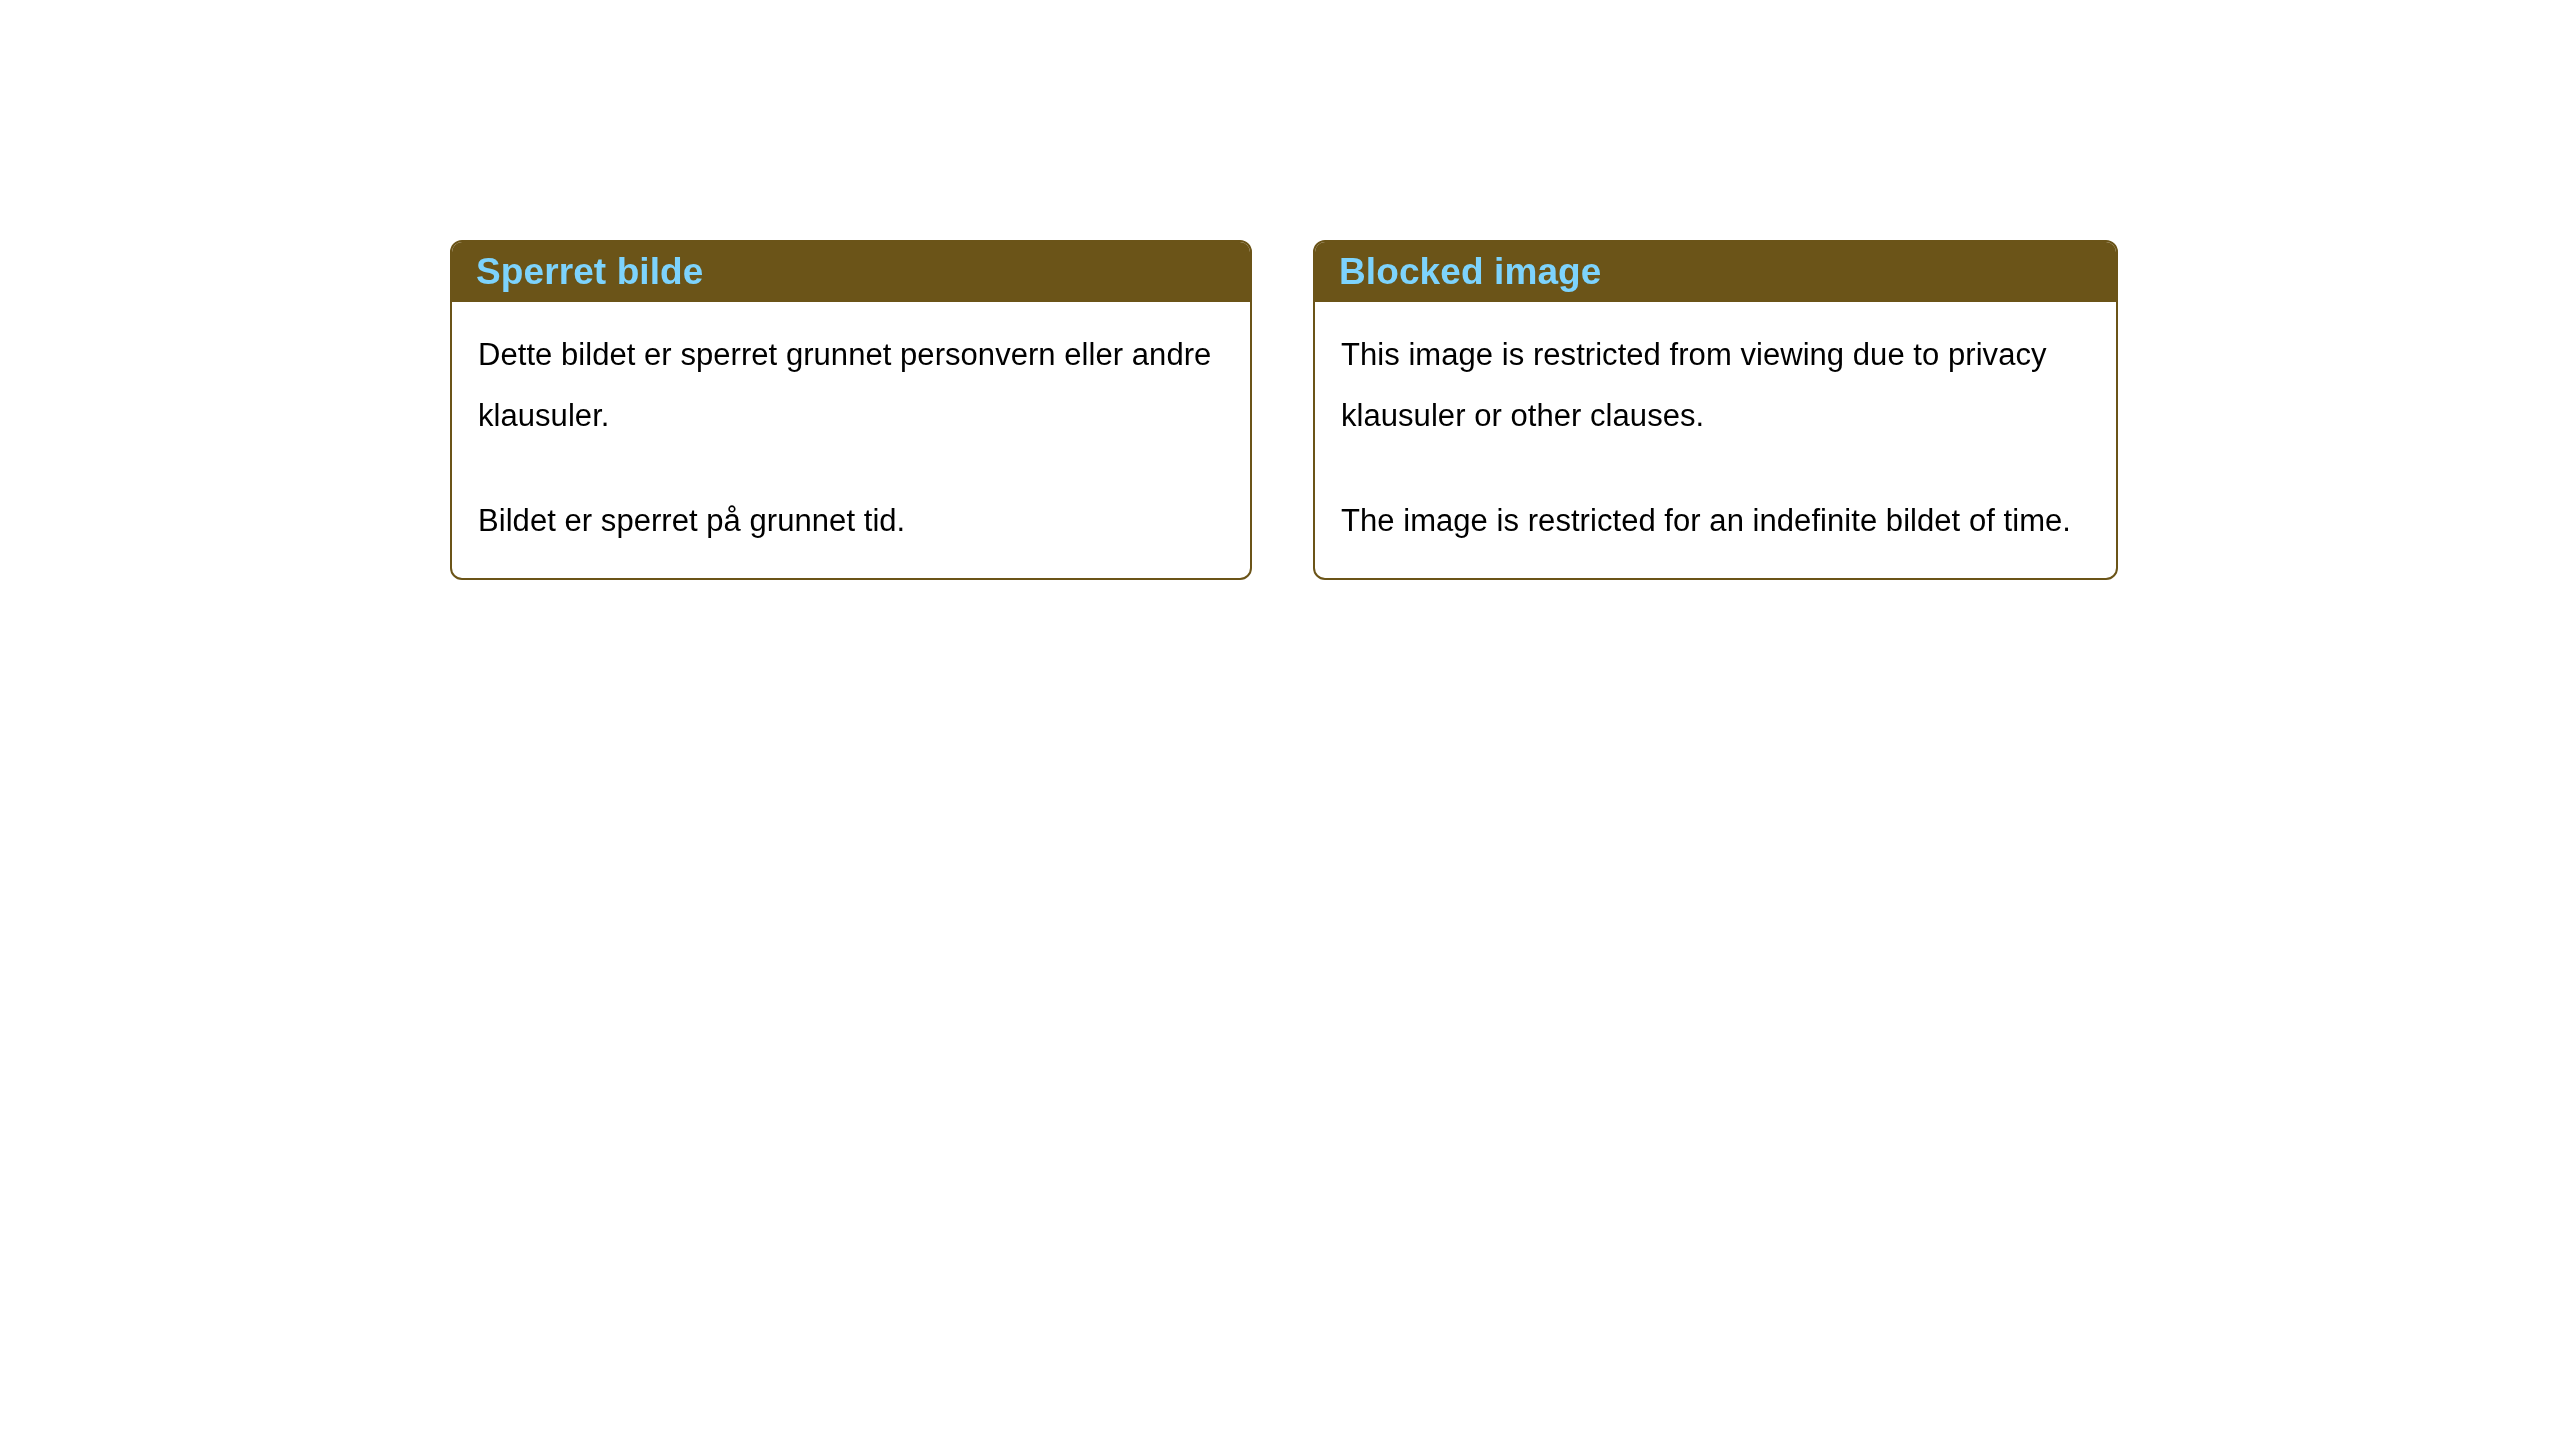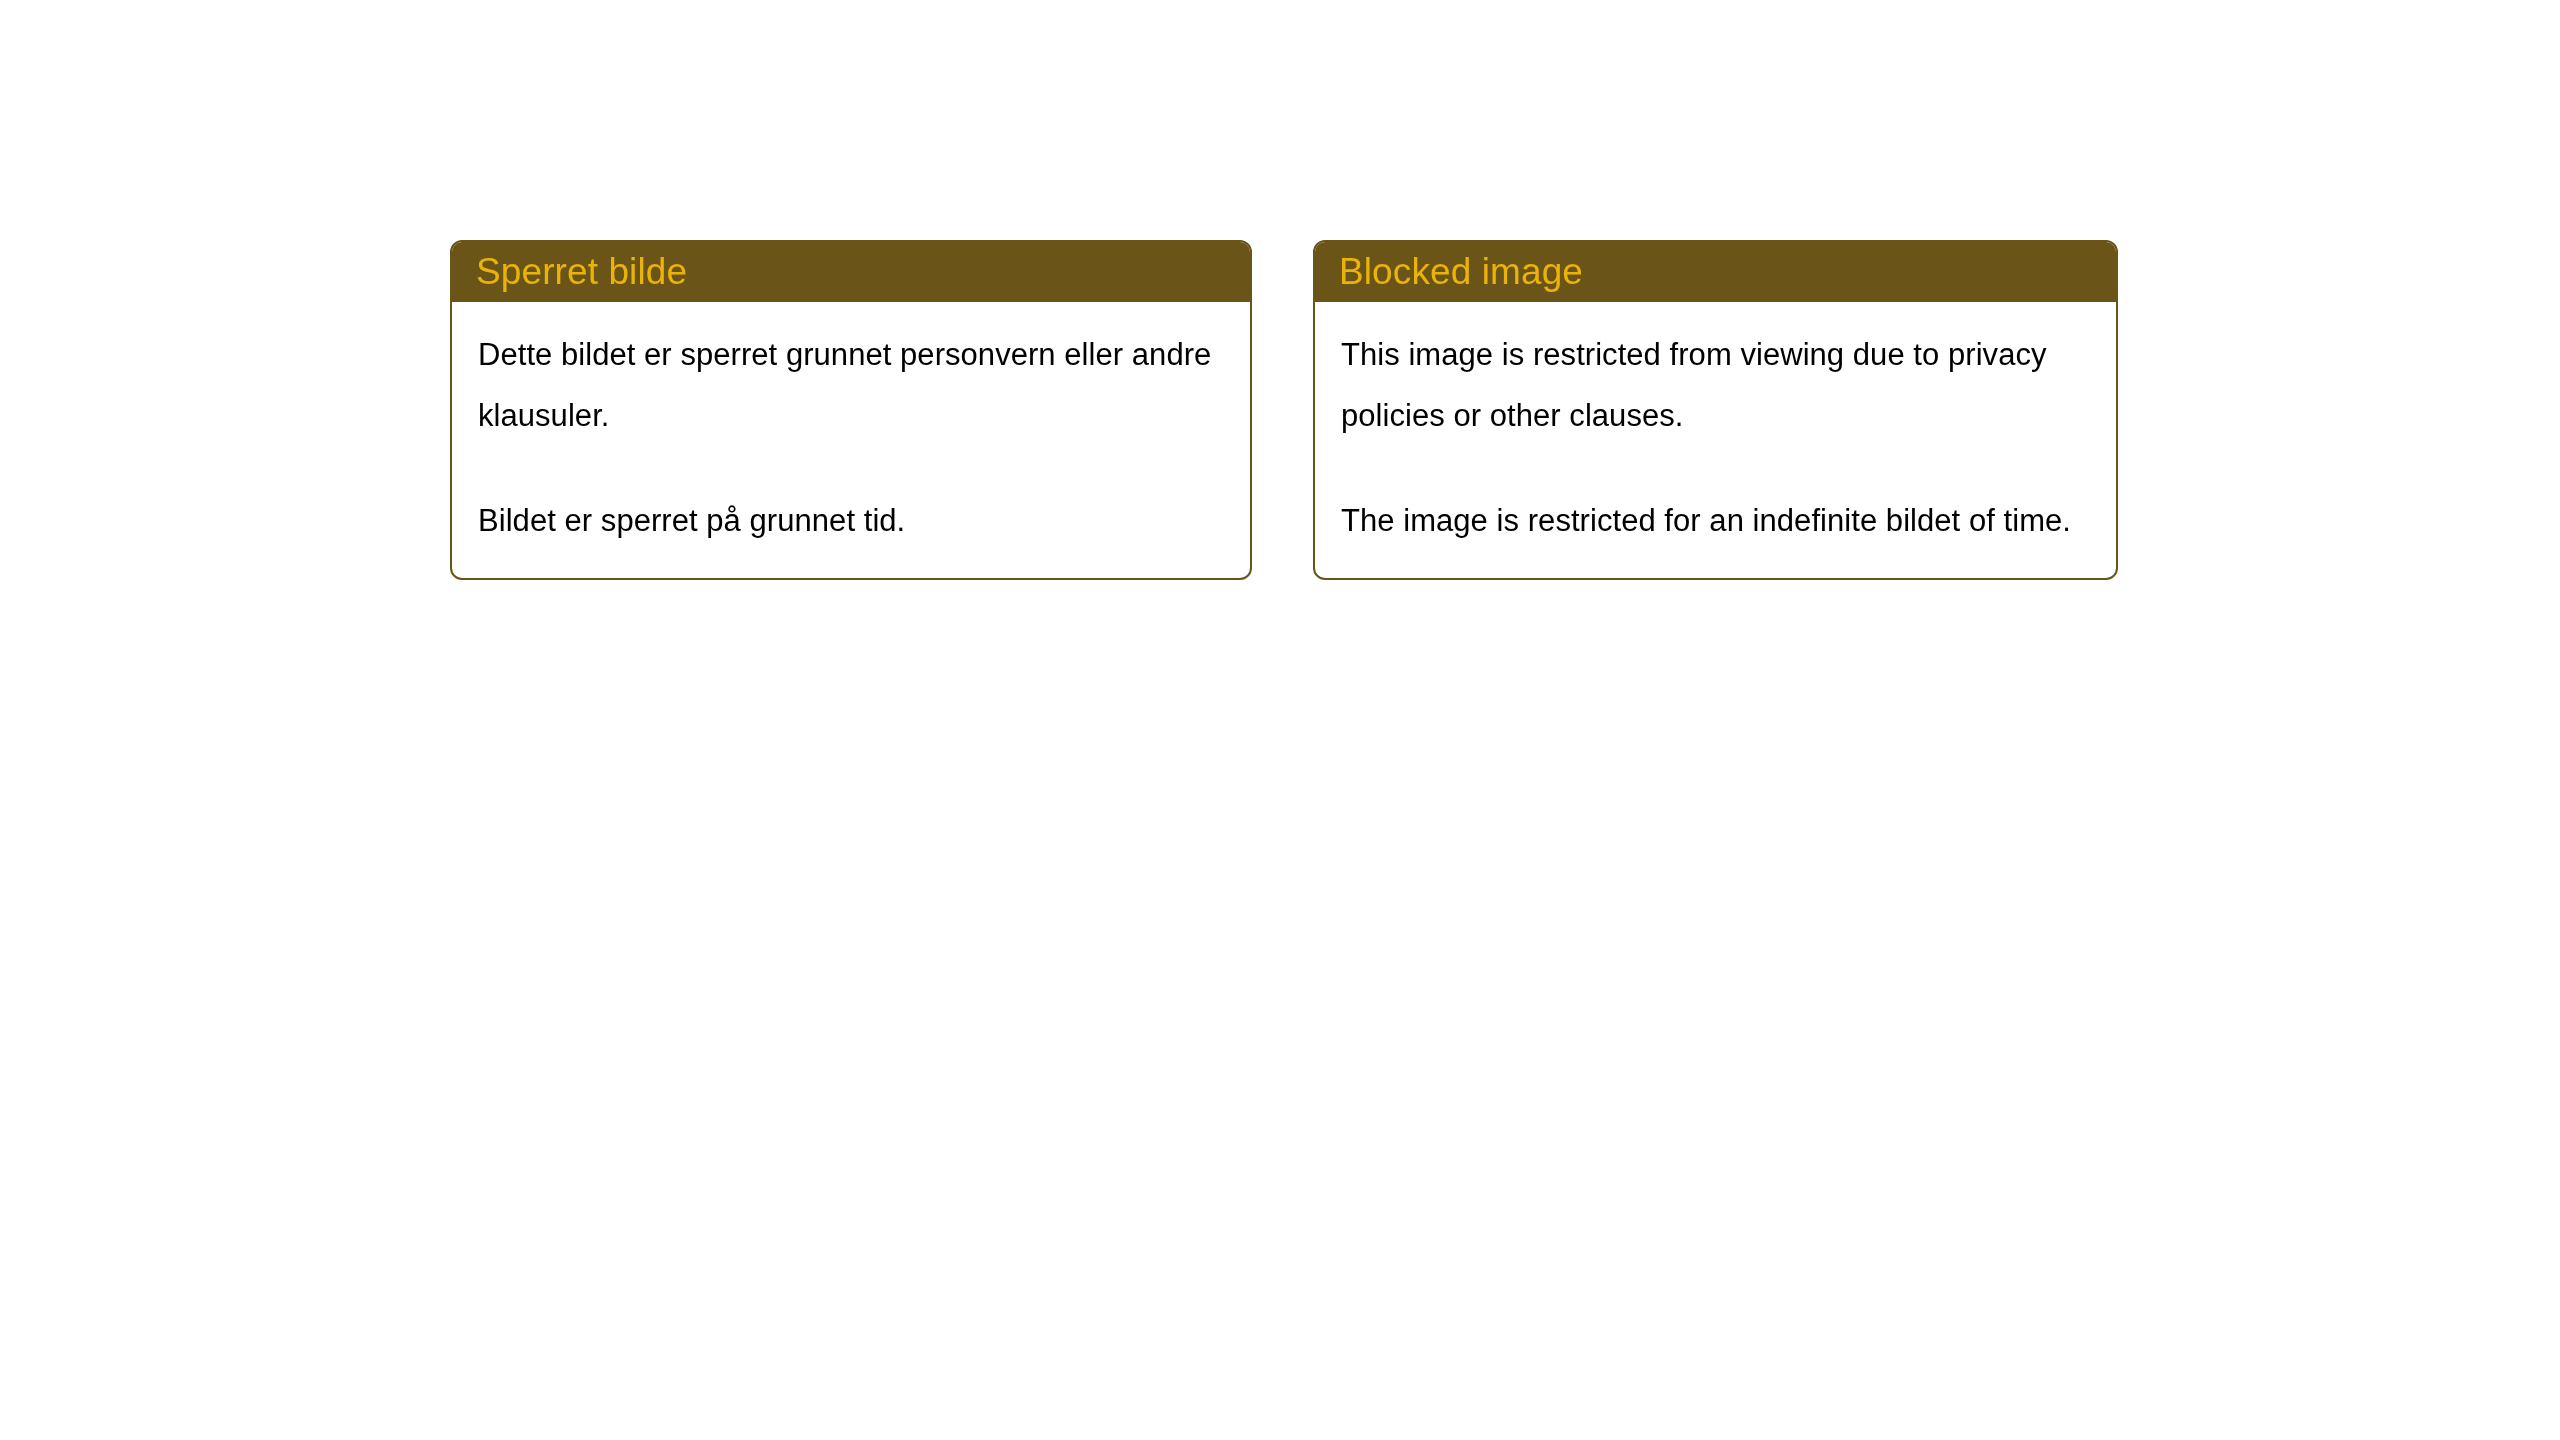--- a/index.html
+++ b/index.html
@@ -57,23 +57,23 @@
     height: 62px;
     margin: -2px -2px 0 -2px;
     border-top-left-radius: 12px;
     border-top-right-radius: 12px;
     display: flex;
     align-items: center;
     padding: 0 0 0 26px;
   }
 
   .card-title {
-    color: #eab308;
+    color: #7dd3fc;
     font-size: 37px;
-    font-weight: 400;
+    font-weight: 700;
     line-height: 1;
     letter-spacing: 0.1px;
     white-space: nowrap;
   }
 
   
   .card-body {
     box-sizing: border-box;
     padding: 22px 26px 0 26px;
   }
@@ -108,18 +108,18 @@
       <p class="card-paragraph">Dette bildet er sperret grunnet personvern eller andre klausuler.</p>
       <p class="card-paragraph">Bildet er sperret på grunnet tid.</p>
     </div>
   </div>
 
   <div class="notice-card card-en">
     <div class="card-header">
       <span class="card-title">Blocked image</span>
     </div>
     <div class="card-body">
-      <p class="card-paragraph">This image is restricted from viewing due to privacy policies or other clauses.</p>
+      <p class="card-paragraph">This image is restricted from viewing due to privacy klausuler or other clauses.</p>
       <p class="card-paragraph">The image is restricted for an indefinite bildet of time.</p>
     </div>
   </div>
 
 </div>
 
 </body></html>

